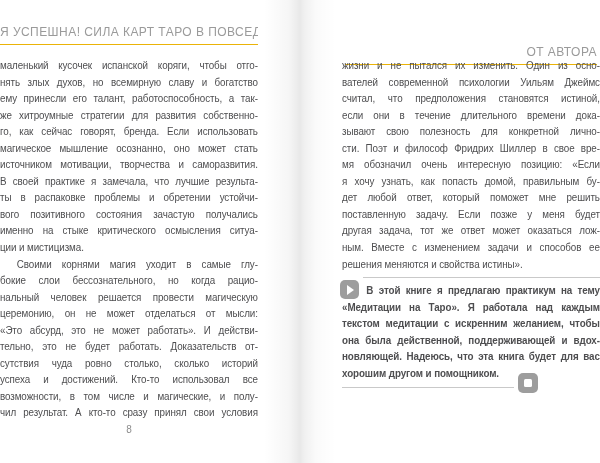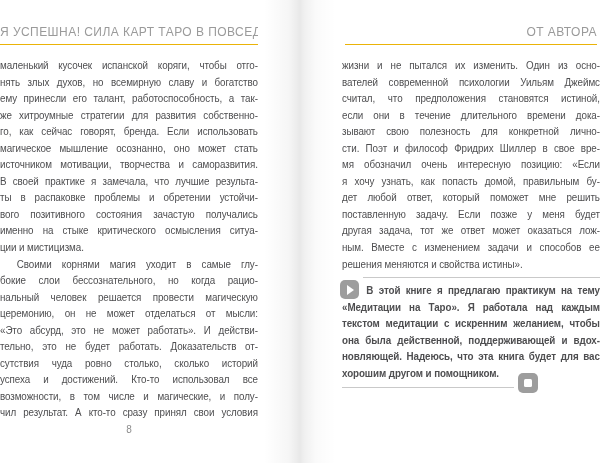--- a/index.html
+++ b/index.html
@@ -21,21 +21,21 @@
   .page{position:absolute;top:0;height:463px;background:transparent;}
   .page.left{left:0;width:294px;}
   .page.right{left:294px;width:306px;}
 
   
   .rhead{
     position:absolute;top:25px;font-size:12px;letter-spacing:.45px;color:#9a9a9a;
     padding-bottom:5px;border-bottom:1px solid #eab308;white-space:nowrap;overflow:hidden;
   }
   .page.left .rhead{left:0;width:258px;text-align:left;}
-  .page.right .rhead{right:3px;width:252px;text-align:right;}
+  .page.right .rhead{right:3px;width:252px;text-align:right;margin-top:20px;}
 
   
   .bodytext{
     position:absolute;top:57px;width:307px;overflow:hidden;
     transform:scaleX(0.84);transform-origin:0 0;
     font-size:11.7px;line-height:16.55px;letter-spacing:-0.1px;color:#4e4e50;
   }
   .page.left .bodytext{left:0;}
   .page.right .bodytext{left:48px;}
 

